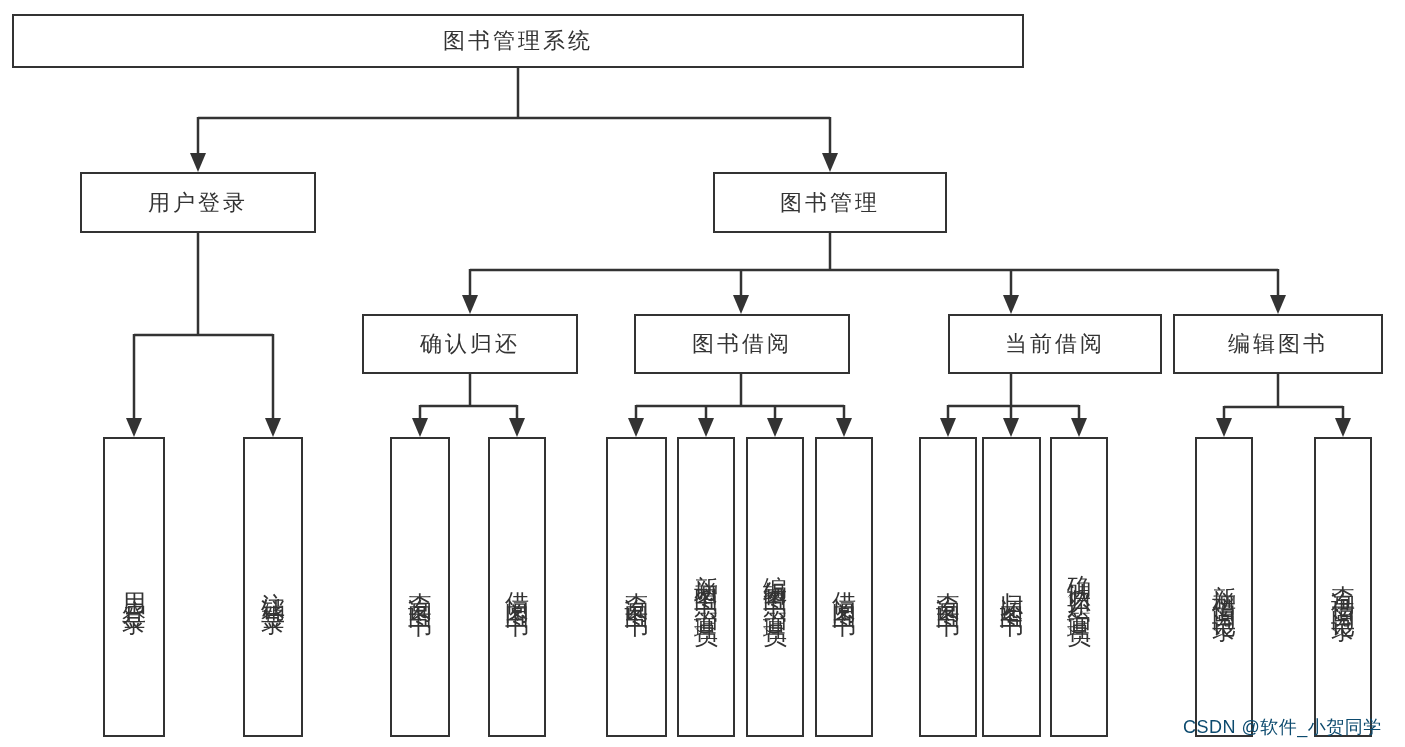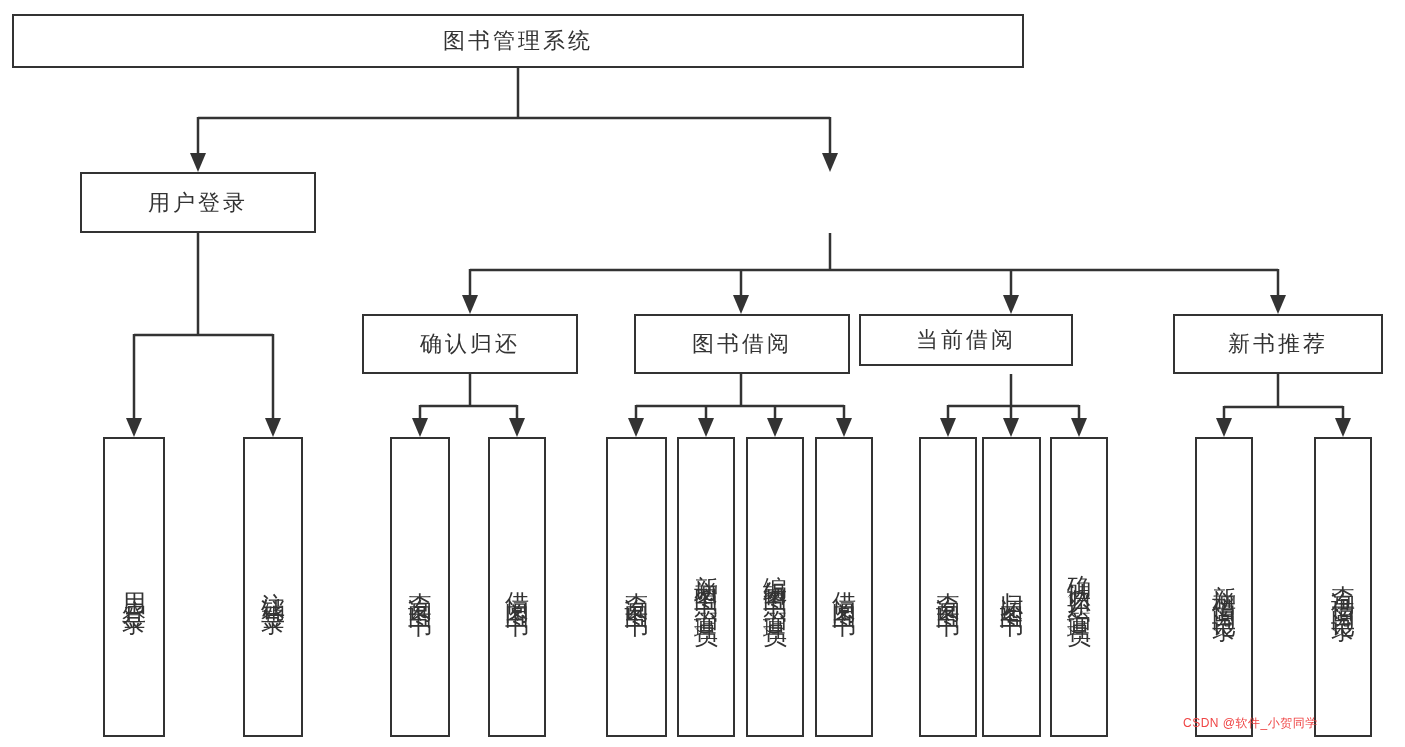--- a/index.html
+++ b/index.html
@@ -13,22 +13,22 @@
     display:flex;align-items:center;justify-content:center;text-align:center;
     color:#333333;line-height:1;
   }
   .root-box{font-size:26px;letter-spacing:5px;}
   .hbox{font-size:22px;letter-spacing:3px;}
   .vbox{
     writing-mode:vertical-rl;text-orientation:mixed;
     font-size:24px;letter-spacing:7px;
   }
   .watermark{
-    position:absolute;left:1183px;top:715px;font-size:12px;letter-spacing:0.5px;
-    color:#ef4444;white-space:nowrap;z-index:10;
+    position:absolute;left:1183px;top:715px;font-size:18px;letter-spacing:0.5px;
+    color:#0c4a6e;white-space:nowrap;z-index:10;
   }
 </style>
 </head>
 <body>
 
 <div class="canvas">
 
   <svg class="connectors" width="1405" height="747" viewBox="0 0 1405 747" stroke="#333333" stroke-width="2.5" fill="#333333">
 
     <line x1="518" y1="68" x2="518" y2="118"></line>
@@ -87,25 +87,26 @@
     <line x1="1224" y1="407" x2="1343" y2="407"></line>
     <line x1="1224" y1="406" x2="1224" y2="420"></line>
     <line x1="1343" y1="406" x2="1343" y2="420"></line>
     <polygon points="1216,418 1232,418 1224,437" stroke="none"></polygon>
     <polygon points="1335,418 1351,418 1343,437" stroke="none"></polygon>
   </svg>
 
   <div class="box hbox root-box" style="left:12px;top:14px;width:1012px;height:54px;">图书管理系统</div>
 
   <div class="box hbox" style="left:80px;top:172px;width:236px;height:61px;">用户登录</div>
+  <div class="box hbox" style="left:713px;top:172px;width:234px;height:61px;">图书管理</div>
 
   <div class="box hbox" style="left:362px;top:314px;width:216px;height:60px;">确认归还</div>
   <div class="box hbox" style="left:634px;top:314px;width:216px;height:60px;">图书借阅</div>
-  <div class="box hbox" style="left:859px;top:314px;width:214px;height:52px;">当前借阅</div>
-  <div class="box hbox" style="left:1173px;top:314px;width:210px;height:60px;">新书推荐</div>
+  <div class="box hbox" style="left:948px;top:314px;width:214px;height:60px;">当前借阅</div>
+  <div class="box hbox" style="left:1173px;top:314px;width:210px;height:60px;">编辑图书</div>
 
   <div class="box vbox" style="left:103px;top:437px;width:62px;height:300px;">用户登录</div>
   <div class="box vbox" style="left:243px;top:437px;width:60px;height:300px;">注销登录</div>
 
   <div class="box vbox" style="left:390px;top:437px;width:60px;height:300px;">查询图书</div>
   <div class="box vbox" style="left:488px;top:437px;width:58px;height:300px;">借阅图书</div>
 
   <div class="box vbox" style="left:606px;top:437px;width:61px;height:300px;">查询图书</div>
   <div class="box vbox" style="left:677px;top:437px;width:58px;height:300px;">新增图书（管理员）</div>
   <div class="box vbox" style="left:746px;top:437px;width:58px;height:300px;">编辑图书（管理员）</div>

